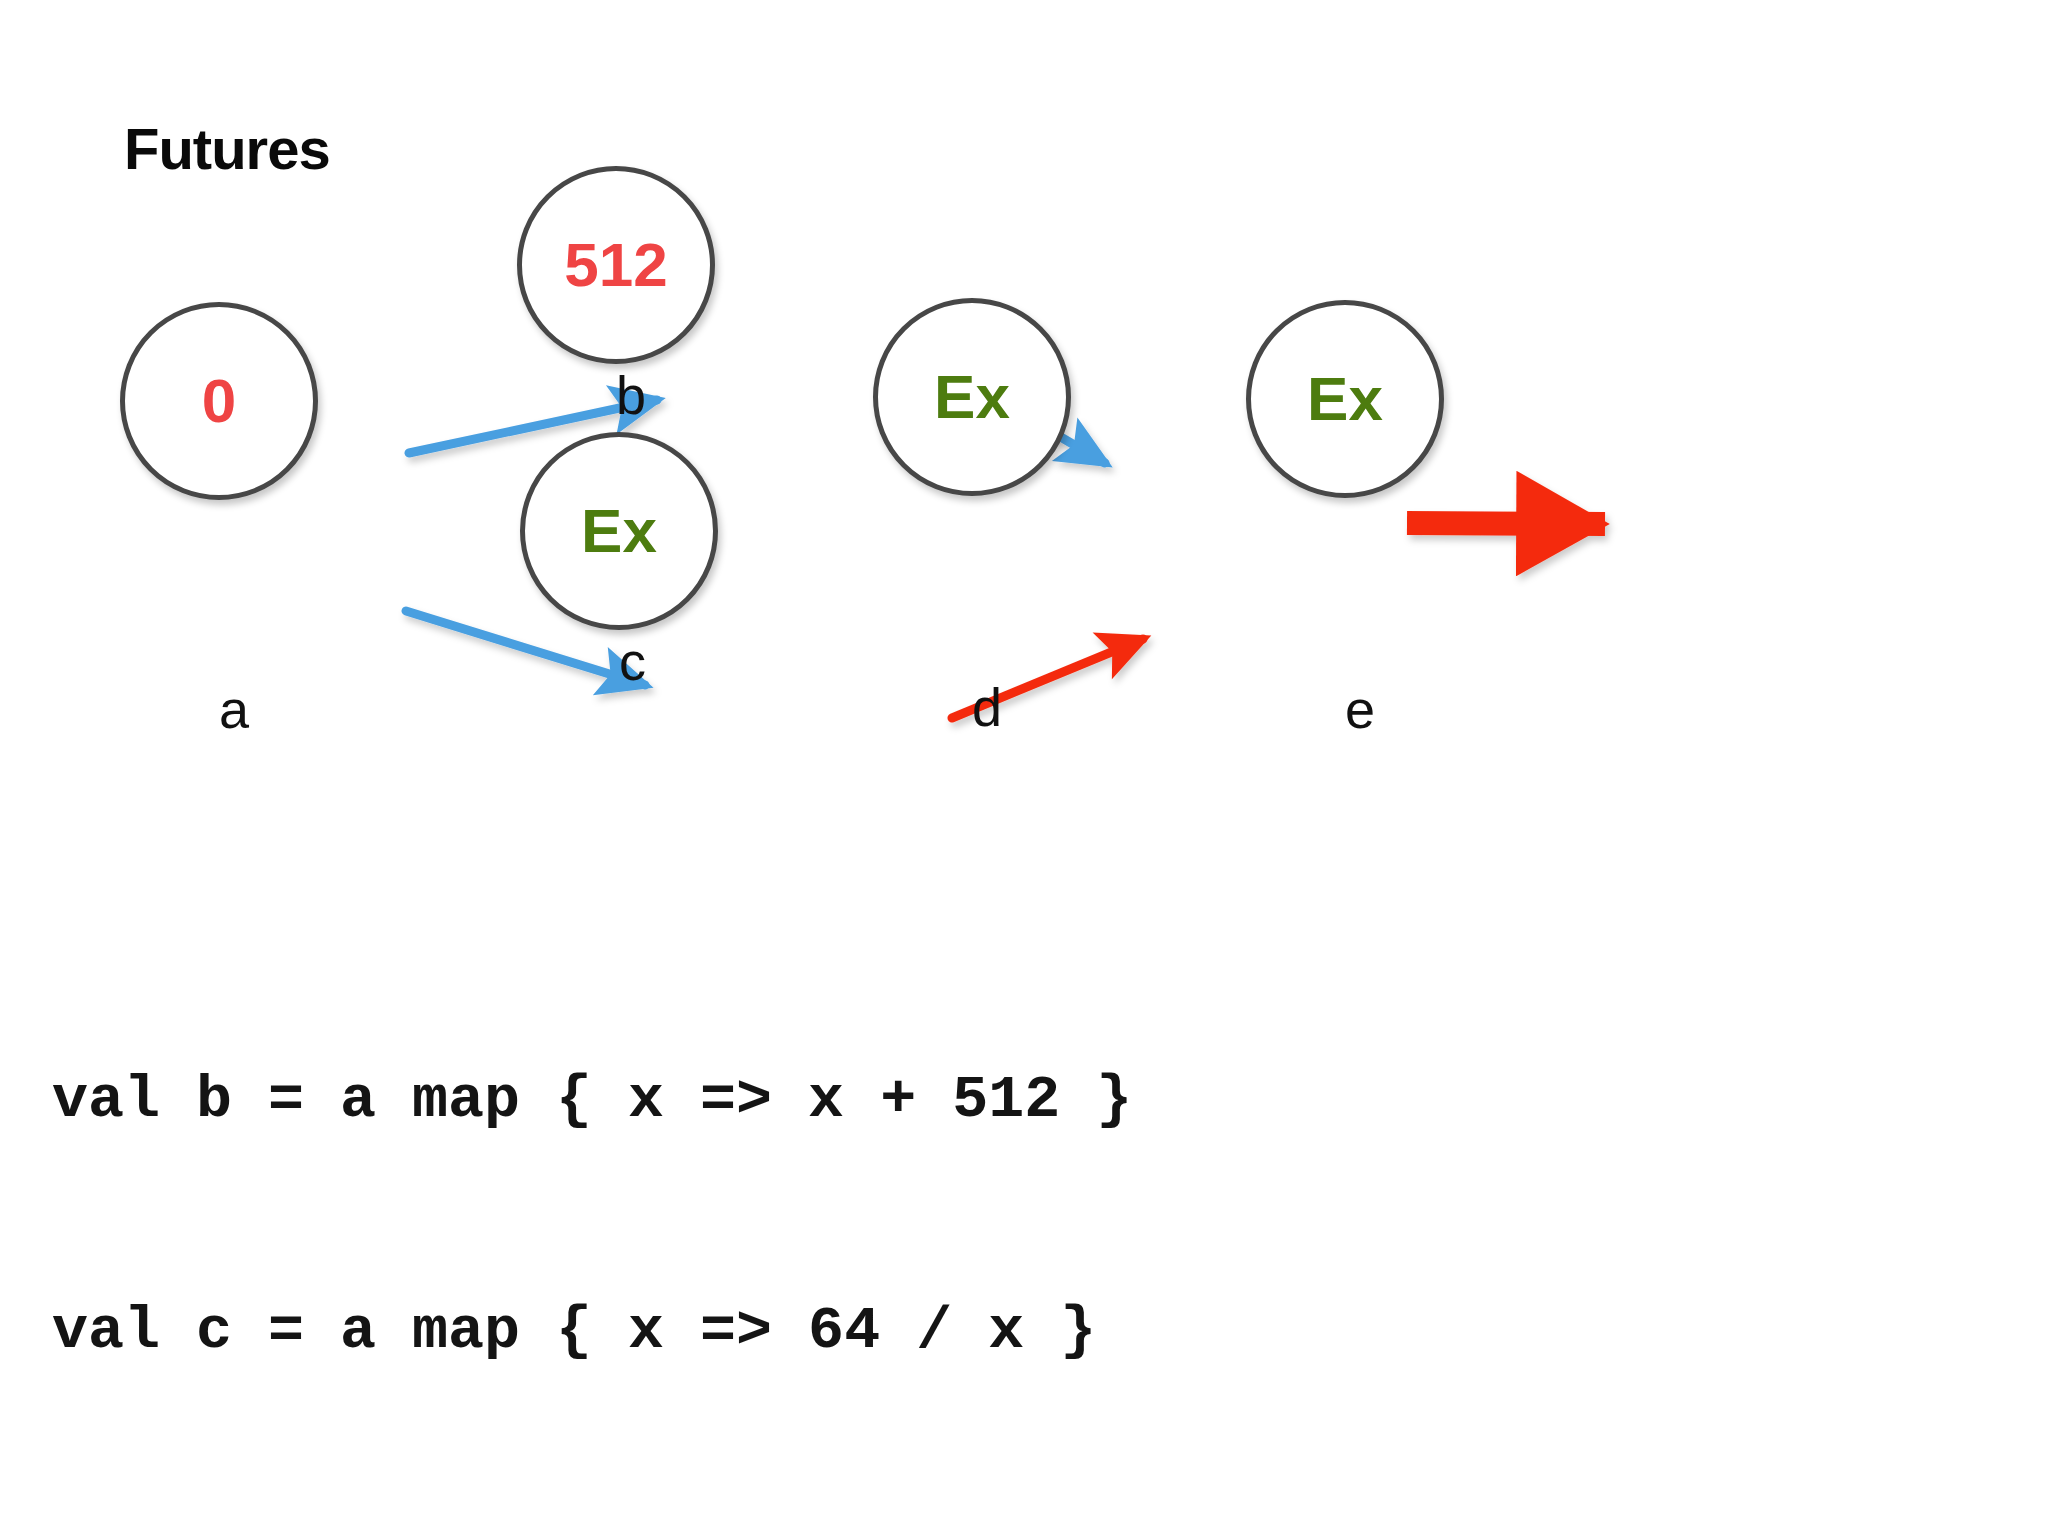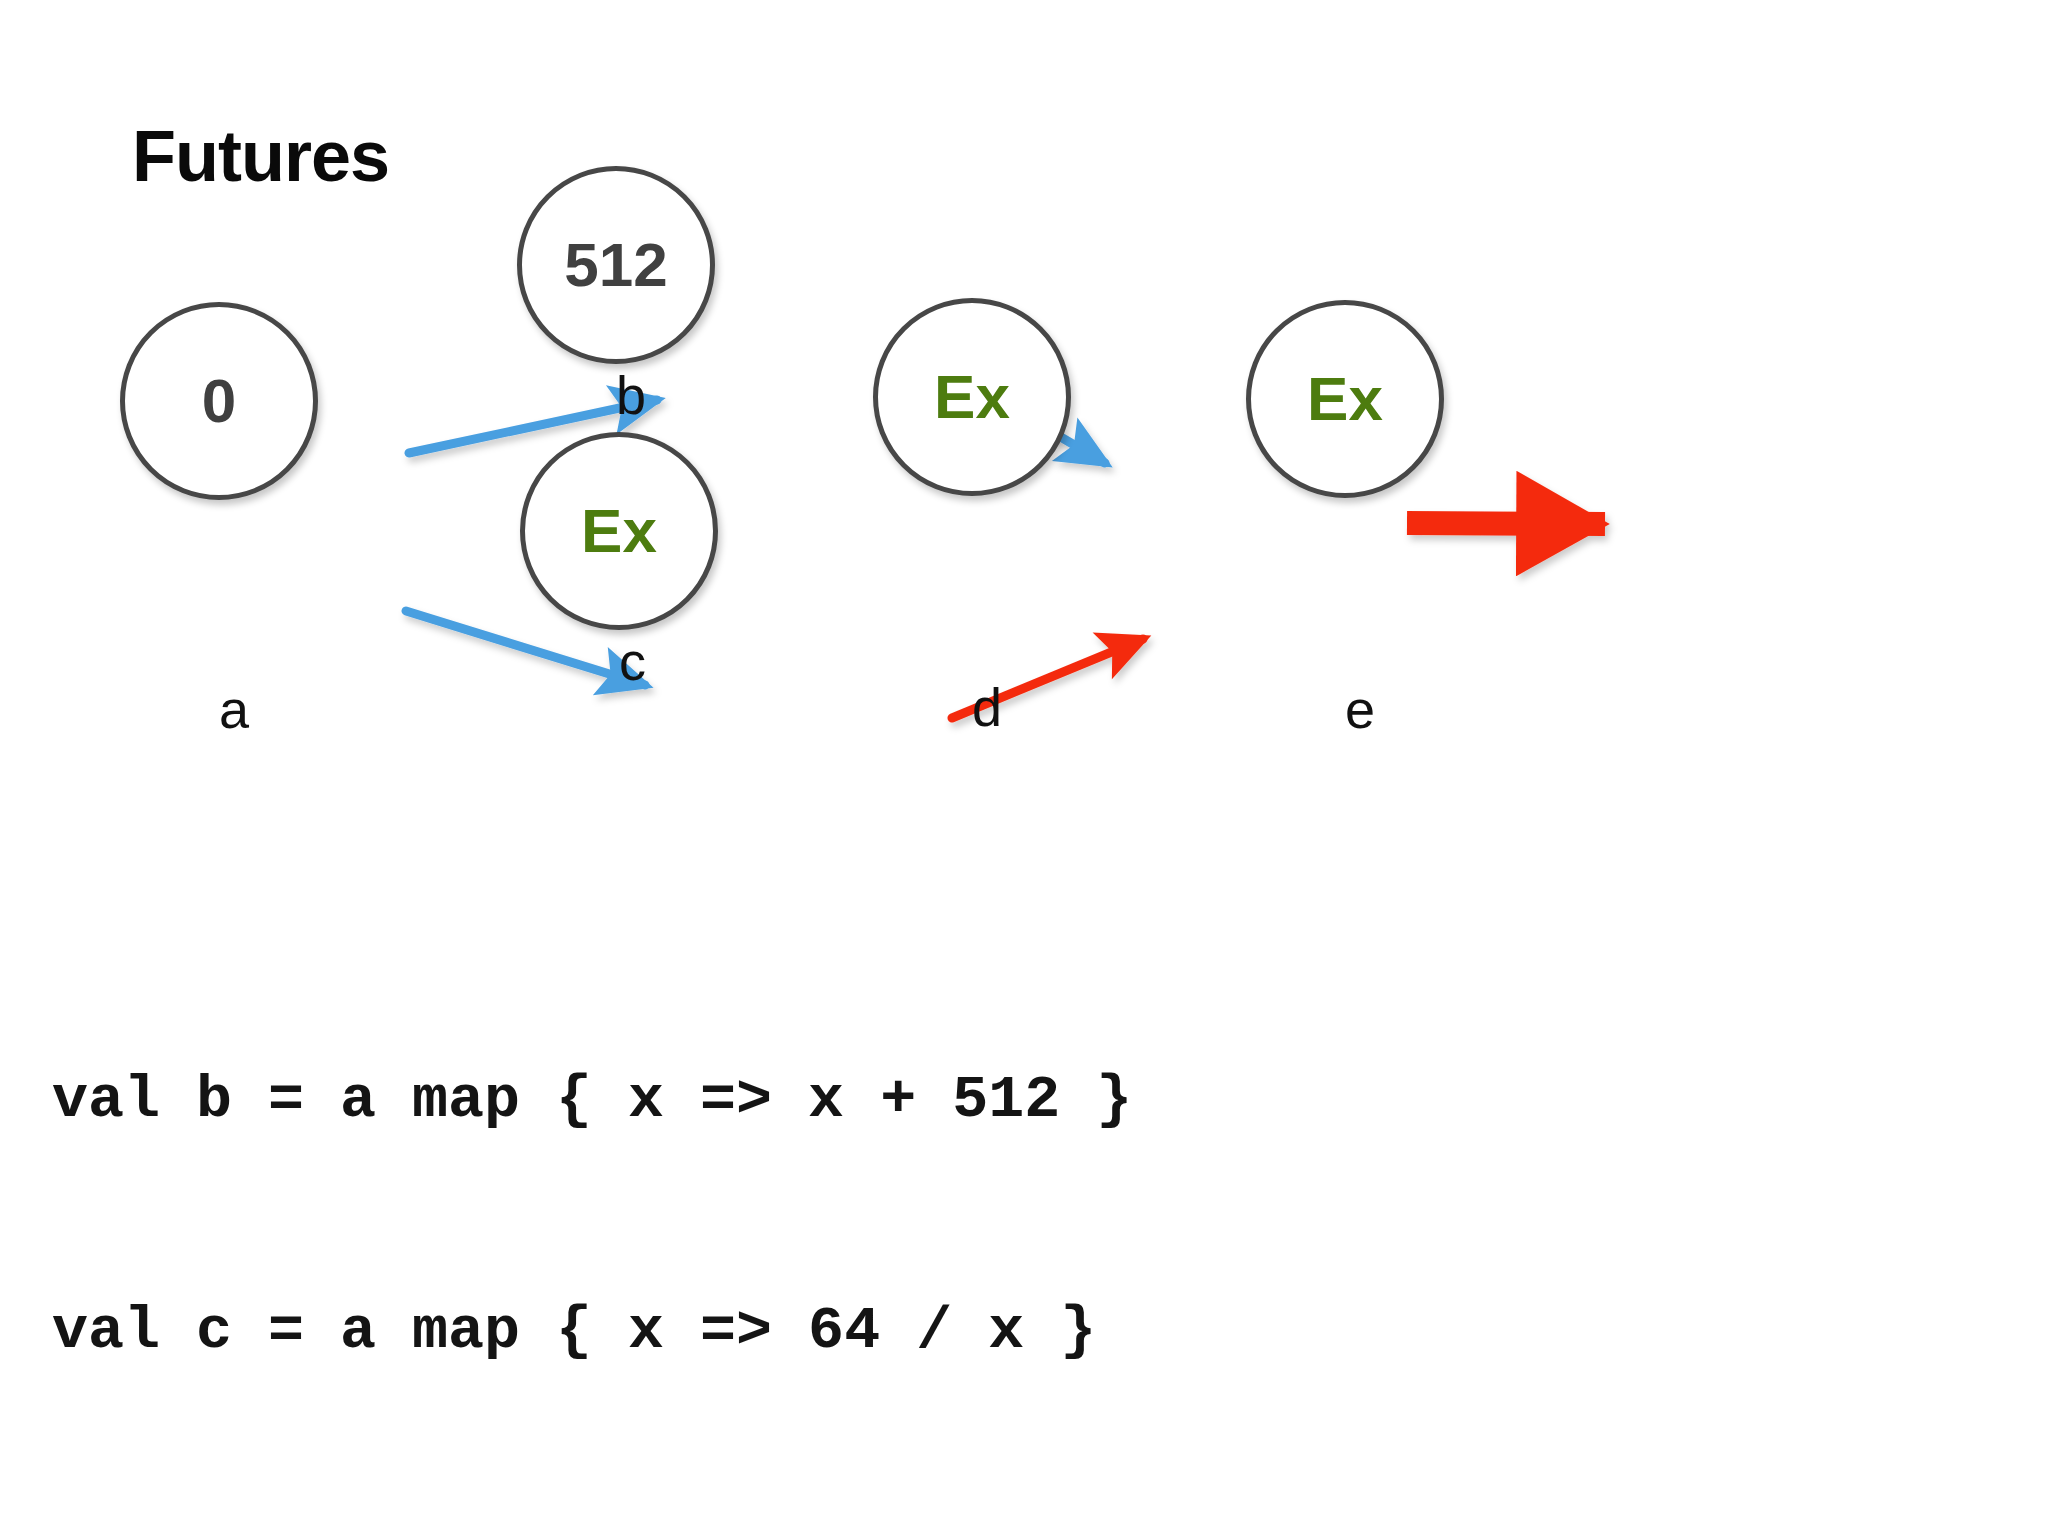--- a/index.html
+++ b/index.html
@@ -16,26 +16,25 @@
     font-family: "Liberation Sans", sans-serif;
   }
 
   
   #title {
     position: absolute;
     left: 124px;
     top: 120px;
     font-family: "Liberation Sans", sans-serif;
     font-weight: bold;
-    font-size: 72px;
+    font-size: 58px;
     letter-spacing: -1px;
     color: #0a0a0a;
     line-height: 1;
     white-space: pre;
-    margin-left: 8px;
   }
 
   
   #graph {
     position: absolute;
     left: 0;
     top: 0;
     width: 2048px;
     height: 1536px;
   }
@@ -51,21 +50,21 @@
     align-items: center;
     justify-content: center;
   }
   .node-text {
     font-family: "Liberation Sans", sans-serif;
     font-weight: bold;
     line-height: 1;
     white-space: pre;
     user-select: none;
   }
-  .node-text.blue { color: #404040; }
+  .node-text.blue { color: #ef4444; }
   .node-text.red  { color: #4d7c0f; }
 
   .node-label {
     position: absolute;
     font-family: "Liberation Sans", sans-serif;
     font-weight: normal;
     font-size: 54px;
     color: #111111;
     line-height: 1;
     text-align: center;

